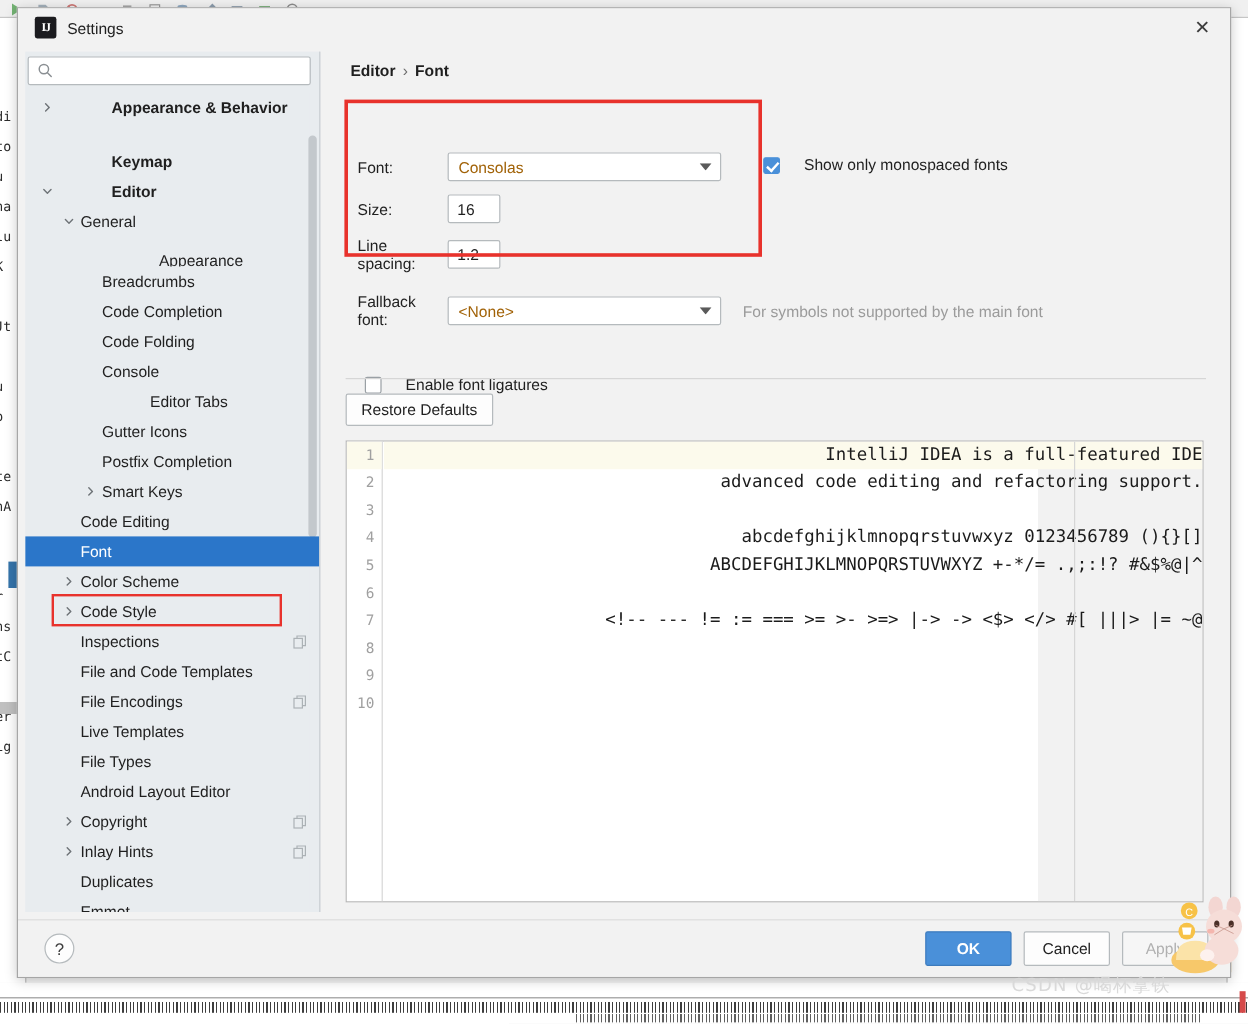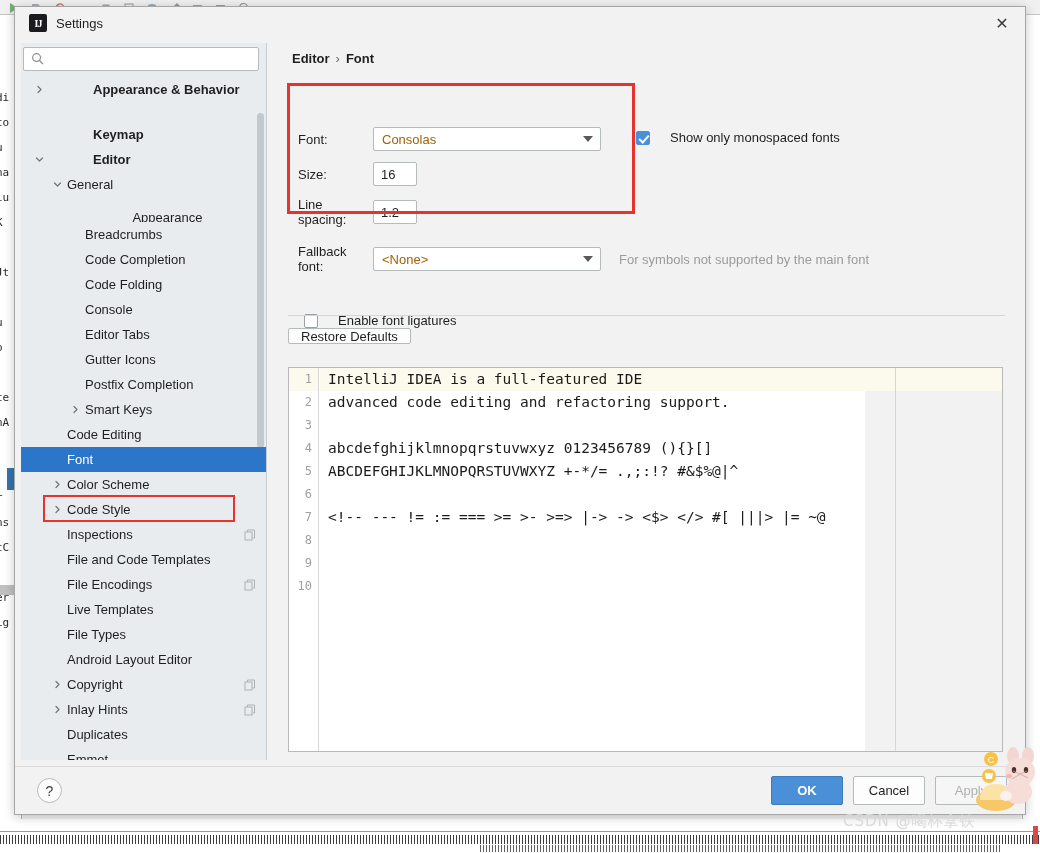--- a/index.html
+++ b/index.html
@@ -197,21 +197,21 @@
     content: ""; position: absolute; left: 4px; top: 1px;
     width: 4px; height: 8px; border: solid #fff;
     border-width: 0 2px 2px 0; transform: rotate(42deg);
   }
 
   .divider {
     position: absolute; left: 20px; right: 20px; top: 276px;
     height: 1px; background: #d6d6d6;
   }
   .btn {
-    height: 16px; padding: 0 12px; background: #fdfdfd;
+    height: 27px; padding: 0 12px; background: #fdfdfd;
     border: 1px solid #b5babd; border-radius: 2px;
     font-size: 13px; color: #1f1f1f; cursor: pointer;
     font-family: "Liberation Sans", sans-serif;
   }
   .restore-btn { position: absolute; left: 20px; top: 289px; }
 
   
   .preview {
     position: absolute; left: 20px; top: 328px; right: 22px; bottom: 14px;
     background: #ffffff; border: 1px solid #b9b9b9; overflow: hidden;
@@ -224,21 +224,21 @@
     height: 23px; line-height: 23px; text-align: right; padding-right: 6px;
     font-family: "DejaVu Sans Mono", monospace; font-size: 12px; color: #a0a0a0;
   }
   .gutter .gline.caret { background: #fcfaec; }
   .code {
     position: absolute; left: 31px; top: 0; right: 0; bottom: 0;
   }
   .code .cline {
     height: 23px; line-height: 23px; padding-left: 8px;
     font-family: "DejaVu Sans Mono", monospace; font-size: 14.5px;
-    color: #1b1b1b; white-space: pre;
+    color: #1b1b1b; white-space: pre; text-align: right;
   }
   .code .cline.caret { background: #fcfaec; }
   .margin-line {
     position: absolute; left: 575px; top: 0; bottom: 0;
     width: 1px; background: #d6d6d6;
   }
   .code-rightpad {
     position: absolute; left: 576px; top: 0; right: 0; bottom: 0;
     background: #f2f2f2;
   }
@@ -435,21 +435,21 @@
               <span class="tree-label">Code Completion</span>
             </div>
             <div class="tree-row" style="padding-left: 48px;">
               <span class="tw"></span>
               <span class="tree-label">Code Folding</span>
             </div>
             <div class="tree-row" style="padding-left: 48px;">
               <span class="tw"></span>
               <span class="tree-label">Console</span>
             </div>
-            <div class="tree-row" style="padding-left: 48px;">
+            <div class="tree-row" style="padding-left: 48px; gap: 40px;">
               <span class="tw"></span>
               <span class="tree-label">Editor Tabs</span>
             </div>
             <div class="tree-row" style="padding-left: 48px;">
               <span class="tw"></span>
               <span class="tree-label">Gutter Icons</span>
             </div>
             <div class="tree-row" style="padding-left: 48px;">
               <span class="tw"></span>
               <span class="tree-label">Postfix Completion</span>

